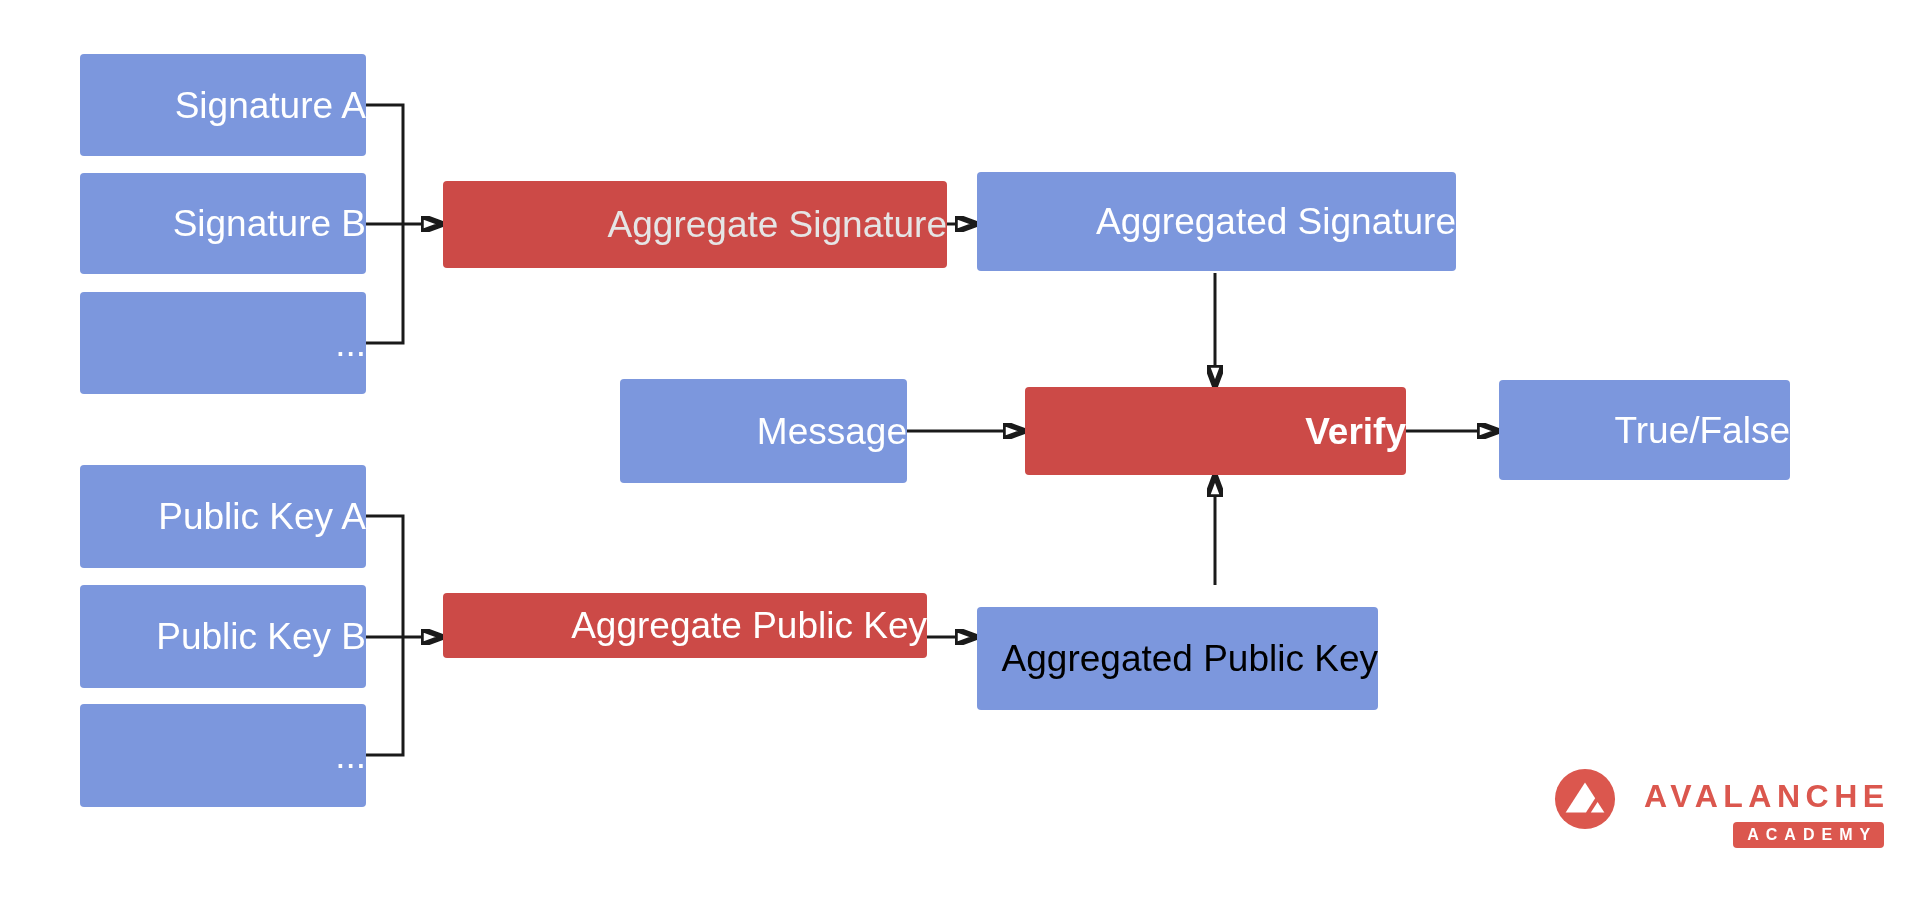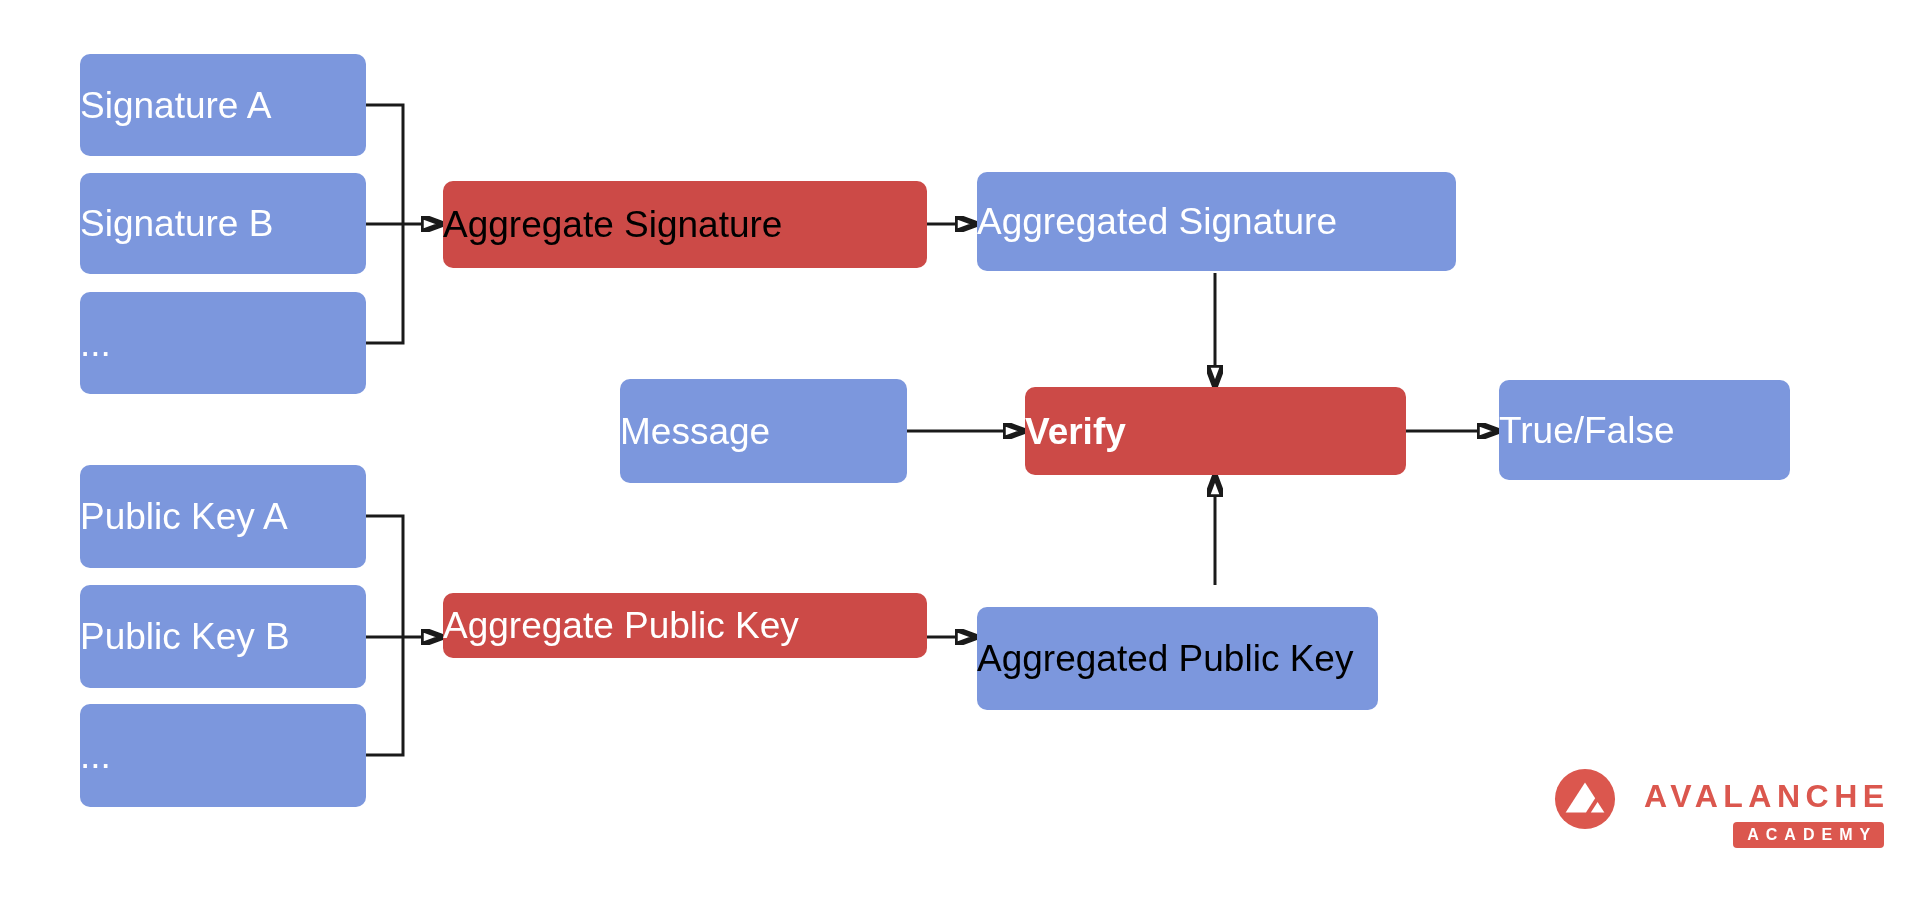--- a/index.html
+++ b/index.html
@@ -3,21 +3,21 @@
 <meta charset="utf-8">
 <style>
   html,body{margin:0;padding:0;background:#ffffff;}
   .stage{
     position:relative;width:1920px;height:904px;background:#ffffff;
     font-family:"Liberation Sans",sans-serif;overflow:hidden;
   }
   .connectors{position:absolute;left:0;top:0;width:1920px;height:904px;}
   .connectors path{stroke:#1a1a1a;stroke-width:3;fill:none;}
   .node{
-    position:absolute;border-radius:10px;display:flex;align-items:center;justify-content:flex-start;
+    position:absolute;border-radius:4px;display:flex;align-items:center;justify-content:flex-end;
     color:#ffffff;font-size:37px;line-height:1;white-space:nowrap;
   }
   .node[data-node="verify"]{font-weight:700;}
   .logo{position:absolute;left:1554px;top:768px;display:flex;gap:28px;align-items:flex-start;}
   .logo-mark{display:block;}
   .logo-text{display:flex;flex-direction:column;align-items:flex-end;margin-top:12px;}
   .logo-brand{
     color:#db574e;font-size:32px;font-weight:700;letter-spacing:5.5px;margin-right:-5.5px;line-height:1;
   }
   .logo-badge{
@@ -53,21 +53,21 @@
   <div class="node" style="left: 80px; top: 54px; width: 286px; height: 102px; background: rgb(124, 151, 221); color: rgb(255, 255, 255);" data-node="signature_a">
     <span>Signature A</span>
   </div>
   <div class="node" style="left: 80px; top: 173px; width: 286px; height: 101px; background: rgb(124, 151, 221); color: rgb(255, 255, 255);" data-node="signature_b">
     <span>Signature B</span>
   </div>
   <div class="node" style="left: 80px; top: 292px; width: 286px; height: 102px; background: rgb(124, 151, 221); color: rgb(255, 255, 255);" data-node="signature_more">
     <span>...</span>
   </div>
 
-  <div class="node" style="left: 443px; top: 181px; width: 484px; height: 87px; background: rgb(204, 74, 71); color: #000000;" data-node="aggregate_signature">
+  <div class="node" style="left: 443px; top: 181px; width: 484px; height: 87px; background: rgb(204, 74, 71); color: #e5e5e5; padding-left: 20px;" data-node="aggregate_signature">
     <span>Aggregate Signature</span>
   </div>
   <div class="node" style="left: 977px; top: 172px; width: 479px; height: 99px; background: rgb(124, 151, 221); color: rgb(255, 255, 255);" data-node="aggregated_signature">
     <span>Aggregated Signature</span>
   </div>
 
   <div class="node" style="left: 1025px; top: 387px; width: 381px; height: 88px; background: rgb(204, 74, 71); color: rgb(255, 255, 255);" data-node="verify">
     <span>Verify</span>
   </div>
   <div class="node" style="left: 620px; top: 379px; width: 287px; height: 104px; background: rgb(124, 151, 221); color: rgb(255, 255, 255);" data-node="message">

